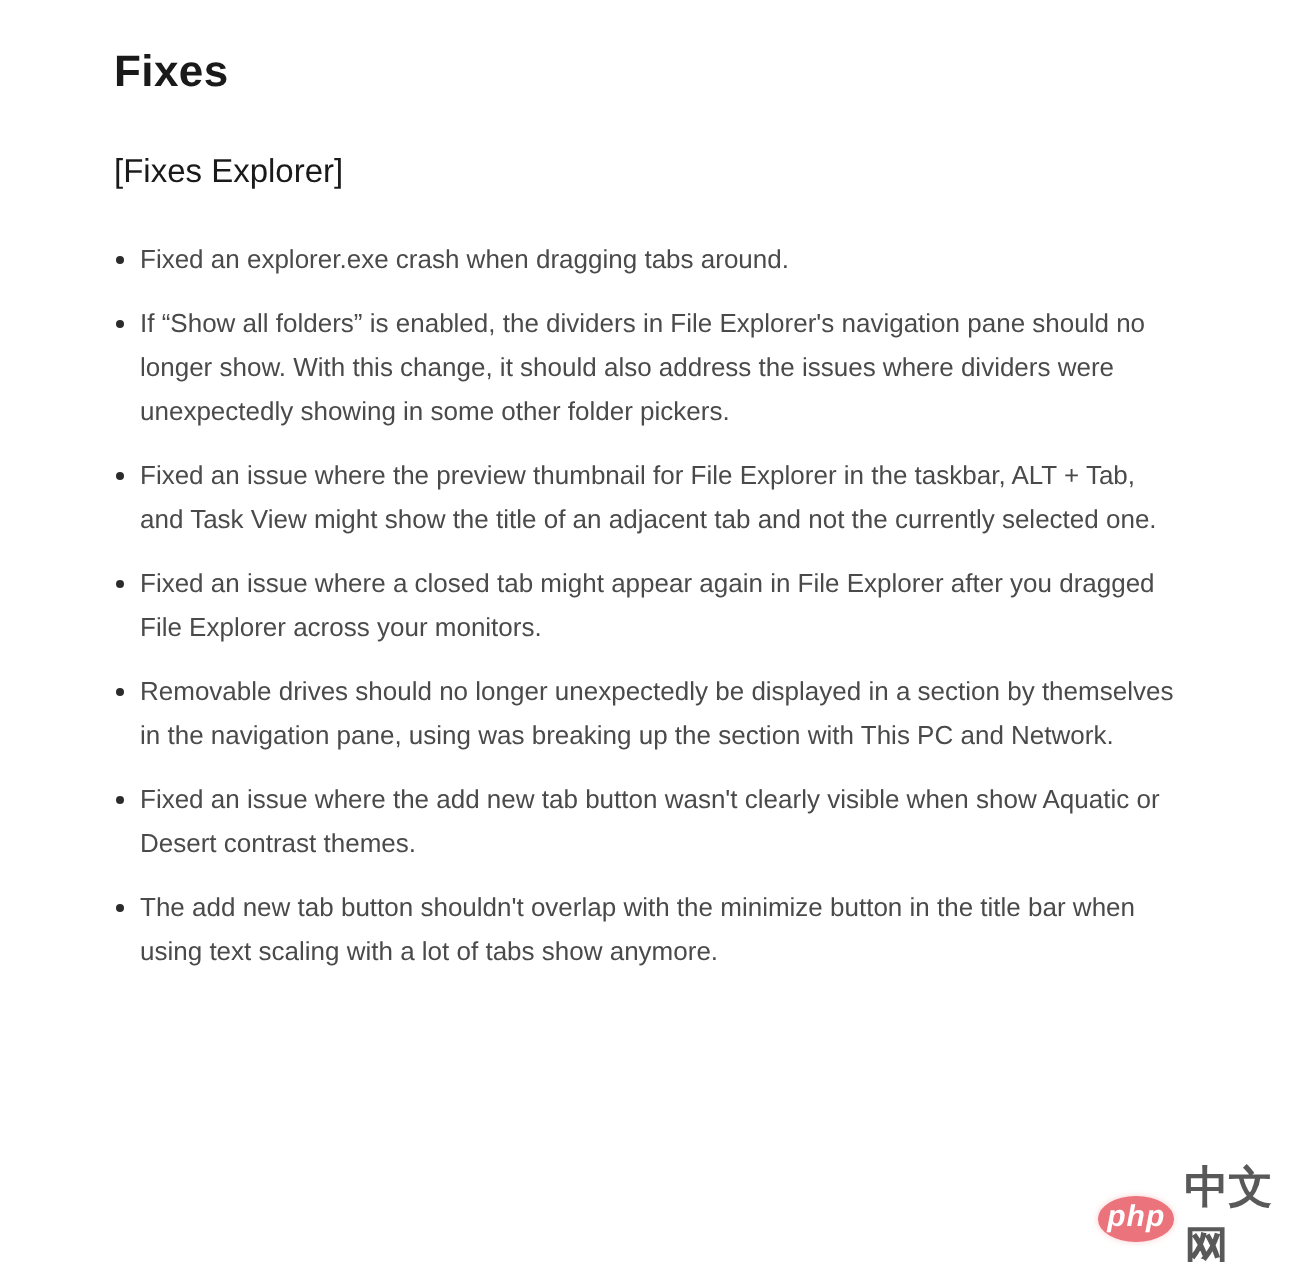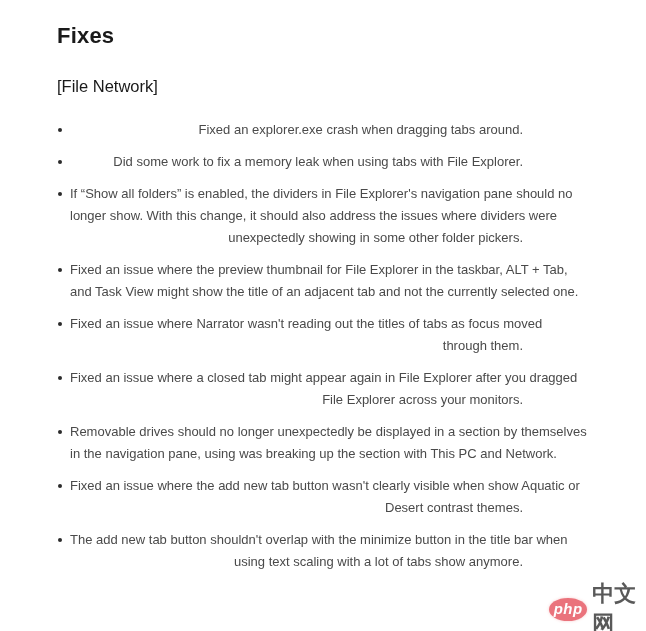--- a/index.html
+++ b/index.html
@@ -29,21 +29,20 @@
     font-size: 16.5px;
     line-height: 20px;
     font-weight: 400;
     color: #1a1a1a;
   }
   .fixes-list {
     list-style: none;
     margin: 23px 0 0;
     padding: 0;
     max-width: 600px;
-    text-align: right;
   }
   .fix-item {
     position: relative;
     padding-left: 13px;
     margin: 0 0 10px;
     font-size: 13px;
     line-height: 22px;
     color: #4a4a4a;
   }
   .fix-item:last-child { margin-bottom: 0; }
@@ -94,50 +93,41 @@
     color: #4c4c4c;
     opacity: 0.92;
     font-family: "Liberation Sans", "DejaVu Sans", sans-serif;
   }
 </style>
 </head>
 <body>
 
 <div class="page">
   <h1 class="page-title">Fixes</h1>
-  <h2 class="section-heading">[File Network]</h2>
+  <h2 class="section-heading">[Fixes Explorer]</h2>
   <ul class="fixes-list">
   <li class="fix-item">
     <span class="dot"></span>
     <span class="fix-text">Fixed an explorer.exe crash when dragging tabs around.</span>
   </li>
 
-  <li class="fix-item">
-    <span class="dot"></span>
-    <span class="fix-text">Did some work to fix a memory leak when using tabs with File Explorer.</span>
-  </li>
 
   <li class="fix-item">
     <span class="dot"></span>
     <span class="fix-text">If “Show all folders” is enabled, the dividers in File Explorer's navigation pane should no
 longer show. With this change, it should also address the issues where dividers were
 unexpectedly showing in some other folder pickers.</span>
   </li>
 
   <li class="fix-item">
     <span class="dot"></span>
     <span class="fix-text">Fixed an issue where the preview thumbnail for File Explorer in the taskbar, ALT + Tab,
 and Task View might show the title of an adjacent tab and not the currently selected one.</span>
   </li>
 
-  <li class="fix-item">
-    <span class="dot"></span>
-    <span class="fix-text">Fixed an issue where Narrator wasn't reading out the titles of tabs as focus moved
-through them.</span>
-  </li>
 
   <li class="fix-item">
     <span class="dot"></span>
     <span class="fix-text">Fixed an issue where a closed tab might appear again in File Explorer after you dragged
 File Explorer across your monitors.</span>
   </li>
 
 
   <li class="fix-item">
     <span class="dot"></span>

